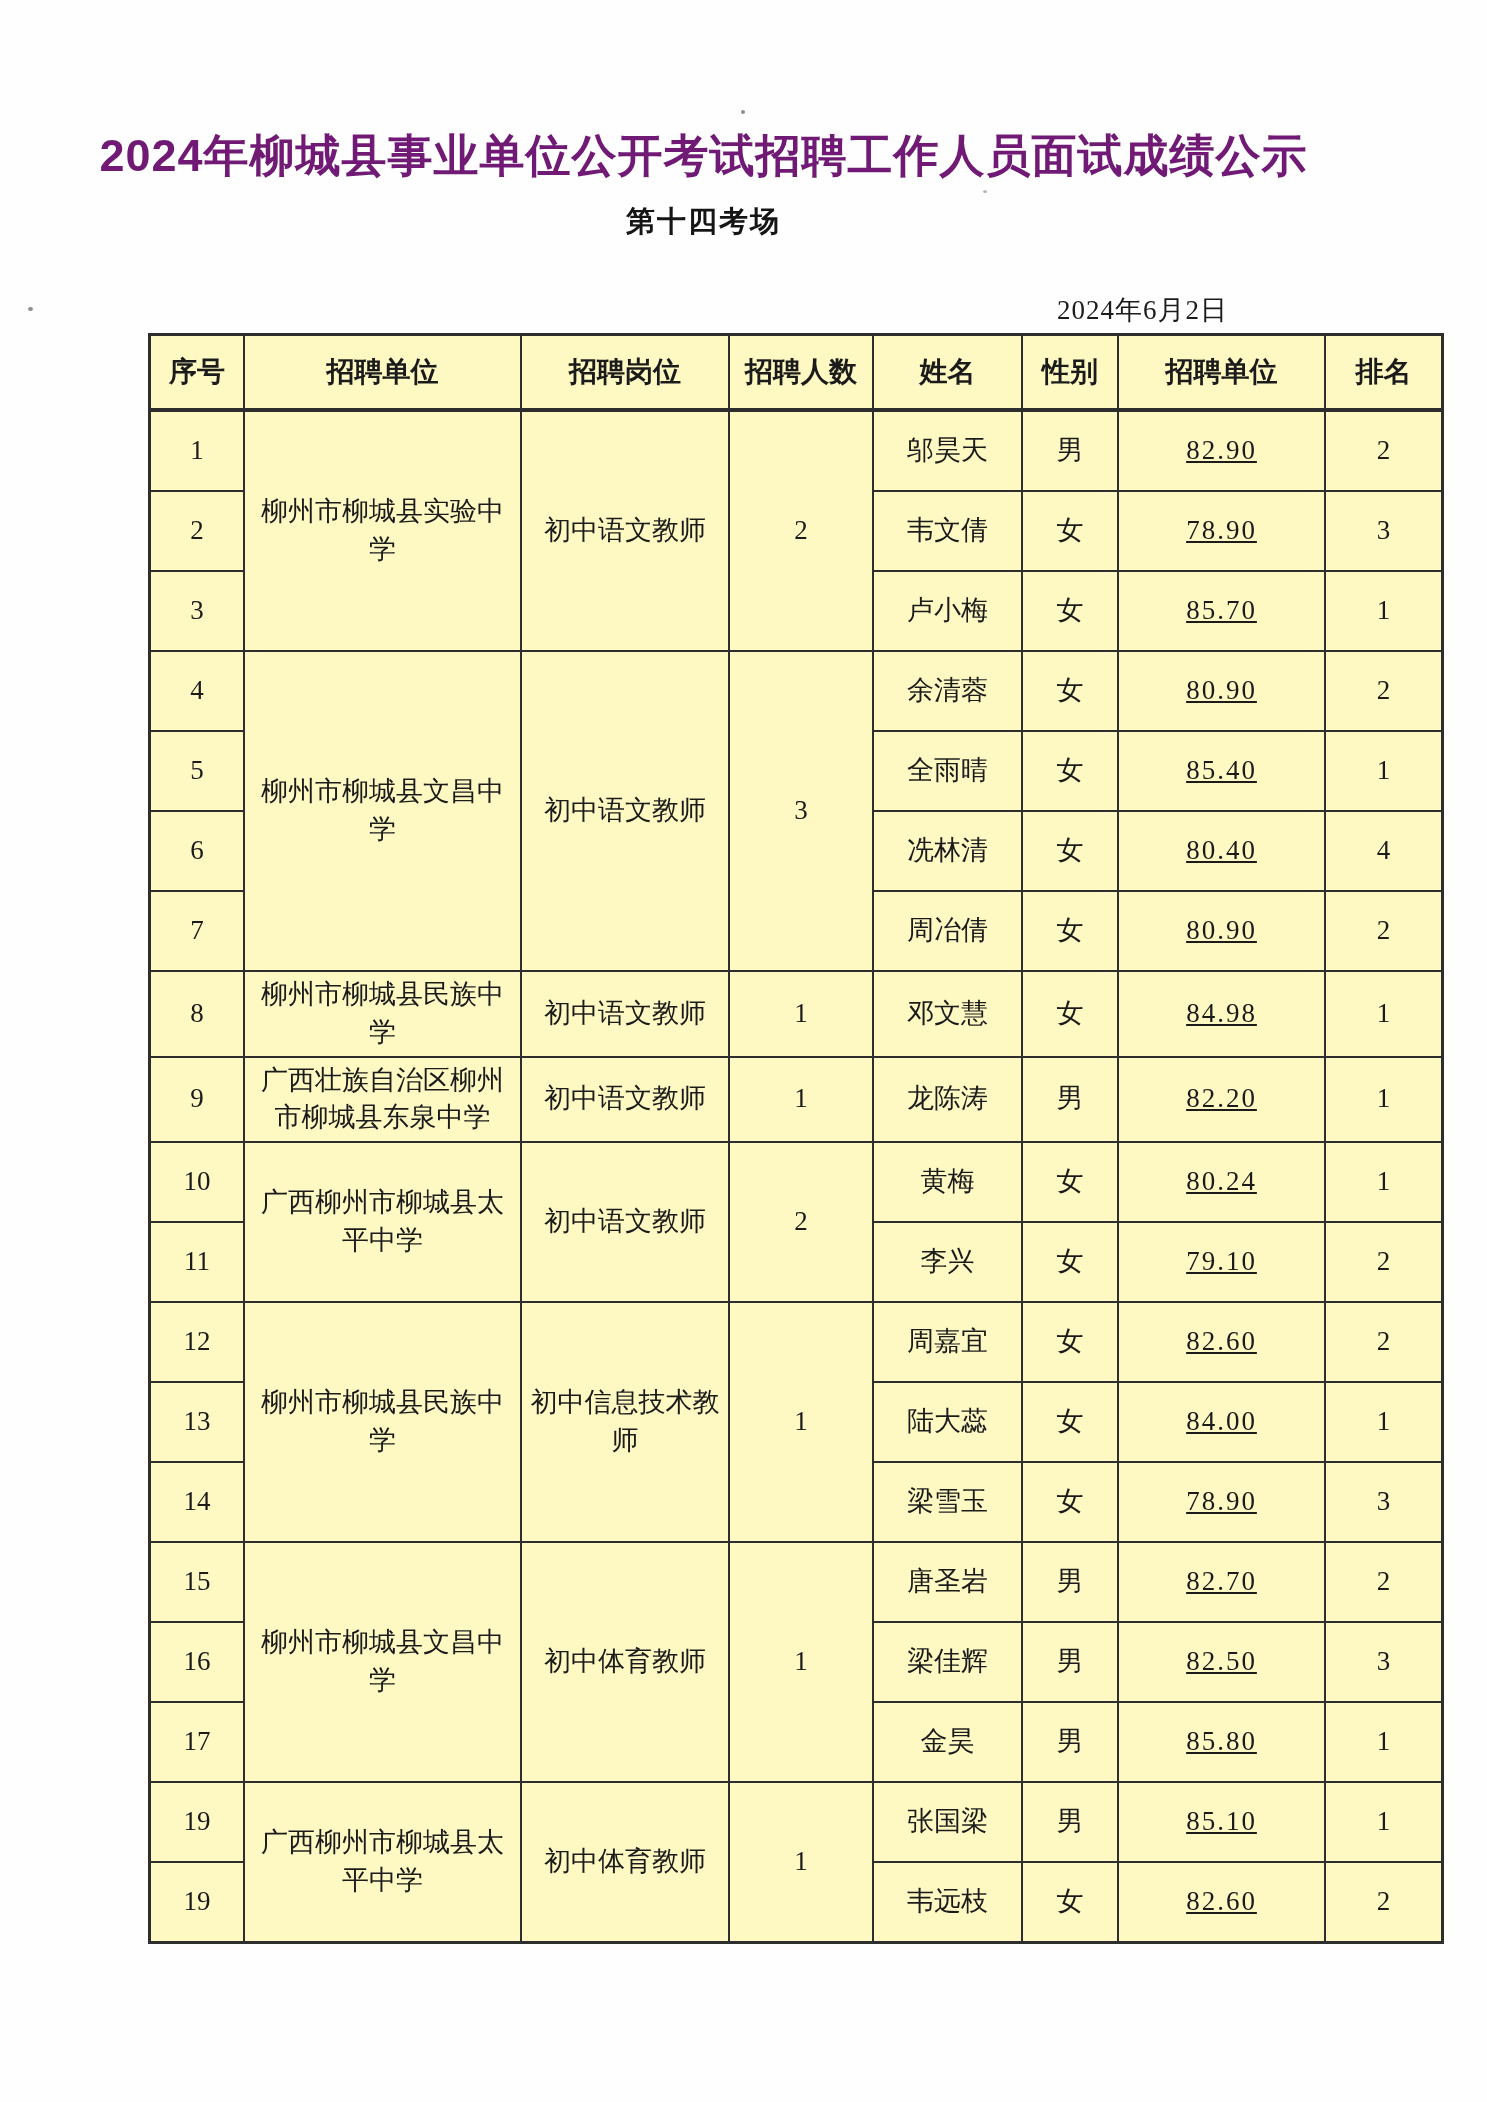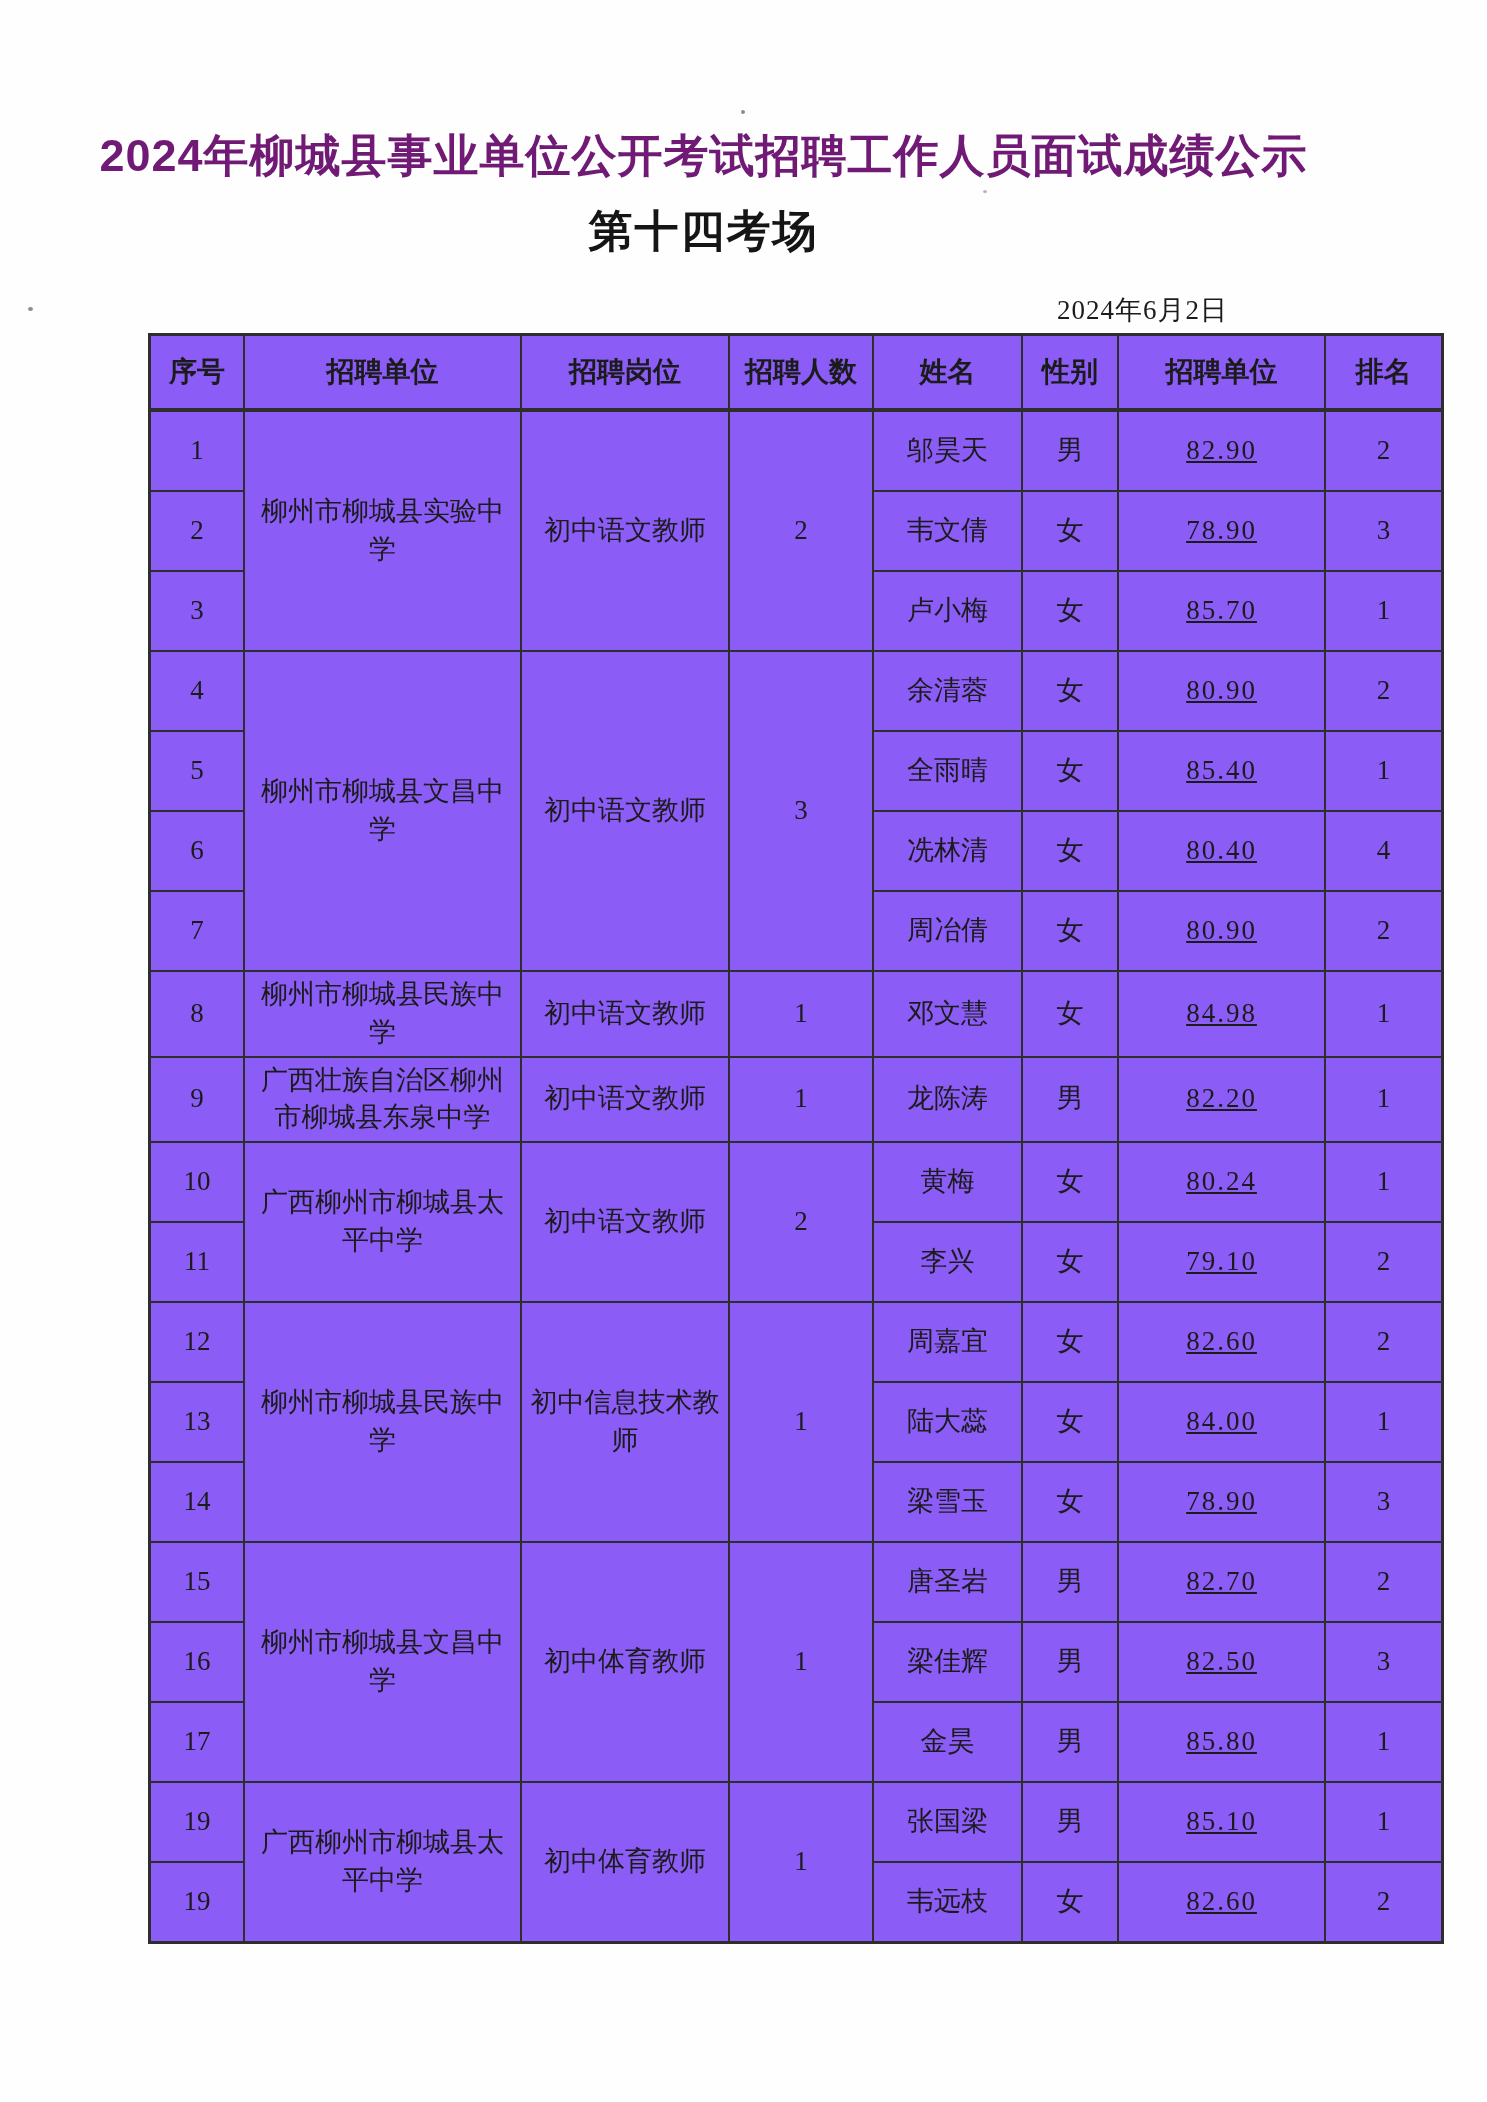--- a/index.html
+++ b/index.html
@@ -21,38 +21,38 @@
     font-family:"Liberation Sans","DejaVu Sans",sans-serif;
     font-weight:900;
     font-size:45px;
     letter-spacing:1px;
     color:#701a75;
   }
   .doc-subtitle{
     margin:16px 0 0 0;
     font-family:"Liberation Sans","DejaVu Sans",sans-serif;
     font-weight:900;
-    font-size:44px;
+    font-size:29px;
     letter-spacing:2px;
     color:#151515;
   }
   .doc-date{
     position:absolute;
     top:292px;right:259px;
     font-size:27px;
     letter-spacing:1px;
     color:#1b1b1b;
   }
   table.score-table{
     position:absolute;
     left:148px;top:333px;
     width:1214px;
     border-collapse:collapse;
     table-layout:fixed;
-    background:#8b5cf6;
+    background:#fef9c3;
   }
   table.score-table th,
   table.score-table td{
     border:2px solid #2e2e2e;
     text-align:center;
     vertical-align:middle;
     padding:4px 6px;
     overflow:hidden;
   }
   table.score-table th{

